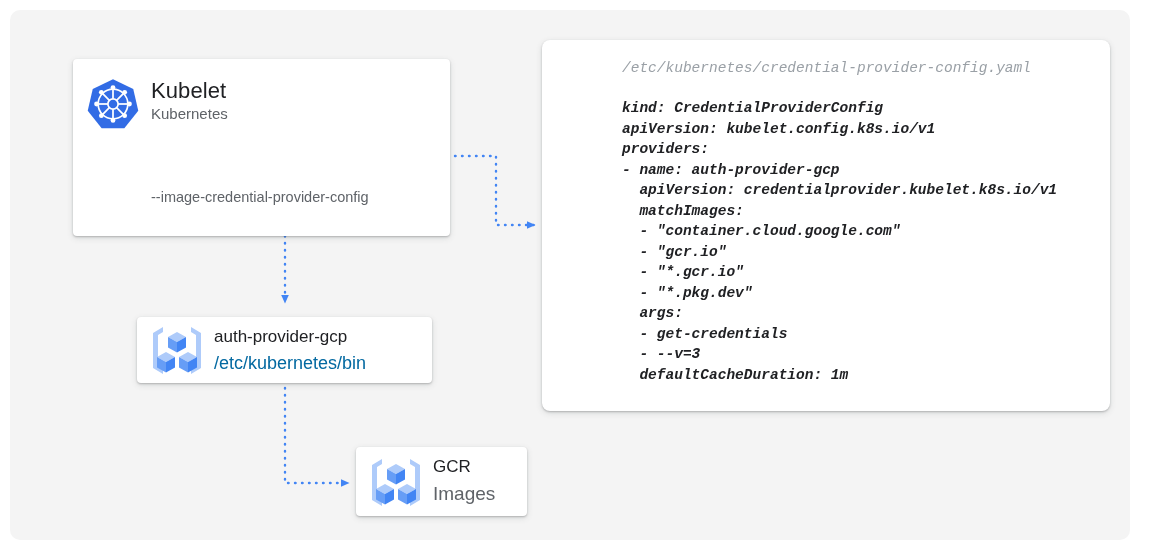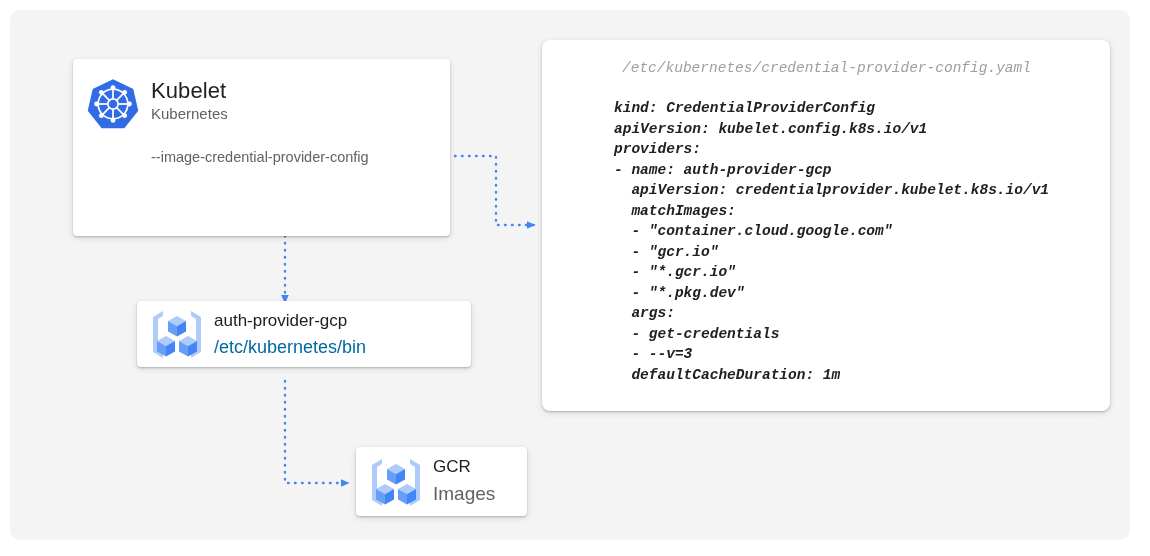--- a/index.html
+++ b/index.html
@@ -68,31 +68,31 @@
     top: 46px;
     font-size: 15px;
     color: #5f6368;
   }
   .flag-line {
     position: absolute;
     left: 78px;
     font-size: 14.5px;
     color: #5f6368;
     white-space: nowrap;
+    margin-top: 40px;
   }
   .flag-line.f0 { top: 90px; }
   .flag-line.f1 { top: 114px; }
 
   
   .auth-card {
     left: 137px;
-    top: 301px;
+    top: 317px;
     width: 295px;
     height: 66px;
-    padding-left: 39px;
   }
   .auth-icon {
     position: absolute;
     left: 11px;
     top: 7px;
     width: 58px;
     height: 53px;
   }
   .auth-title {
     position: absolute;
@@ -152,21 +152,21 @@
     left: 80px;
     top: 20px;
     font-family: "Liberation Mono", "DejaVu Sans Mono", monospace;
     font-style: italic;
     font-size: 14.5px;
     color: #9aa0a6;
     white-space: pre;
   }
   .yaml-body {
     position: absolute;
-    left: 72px;
+    left: 80px;
     top: 58px;
     font-family: "Liberation Mono", "DejaVu Sans Mono", monospace;
     font-style: italic;
     font-weight: bold;
     font-size: 14.5px;
     line-height: 20.5px;
     color: #202124;
     white-space: pre;
   }
   .yaml-body div { white-space: pre; }

